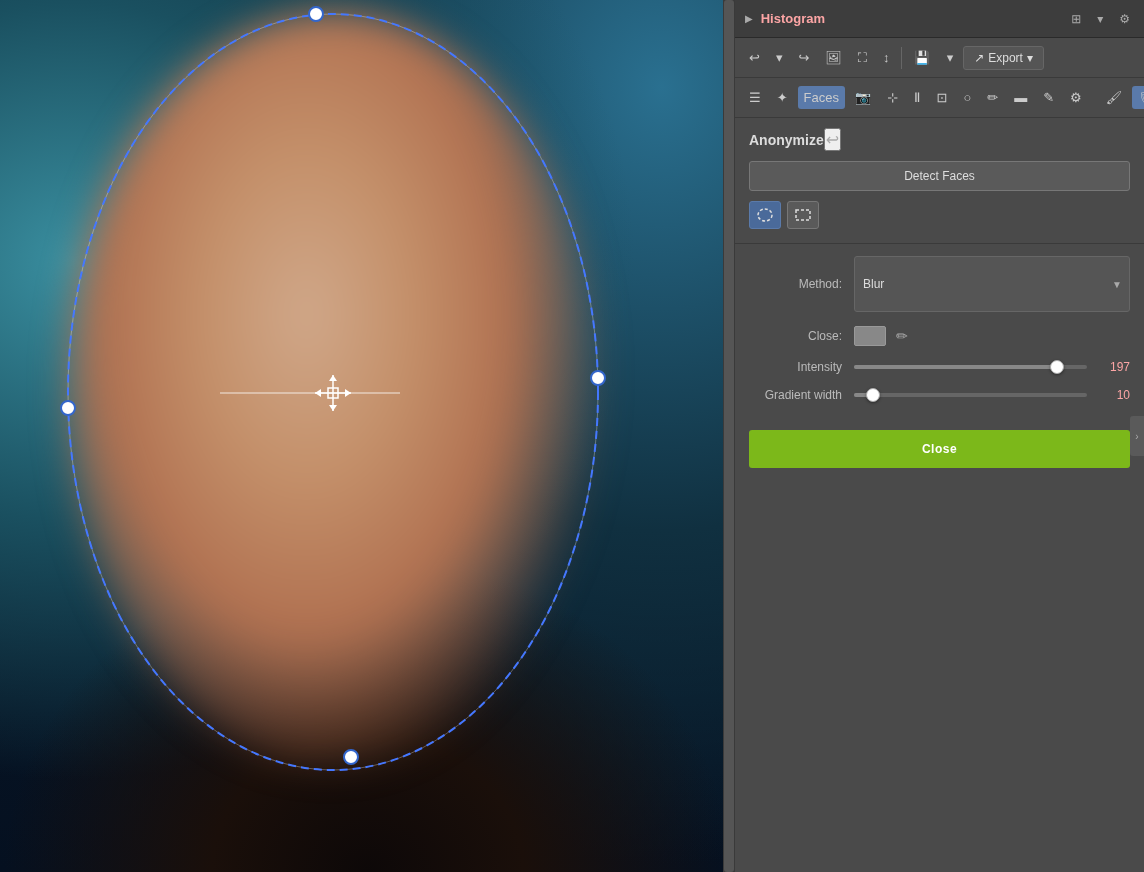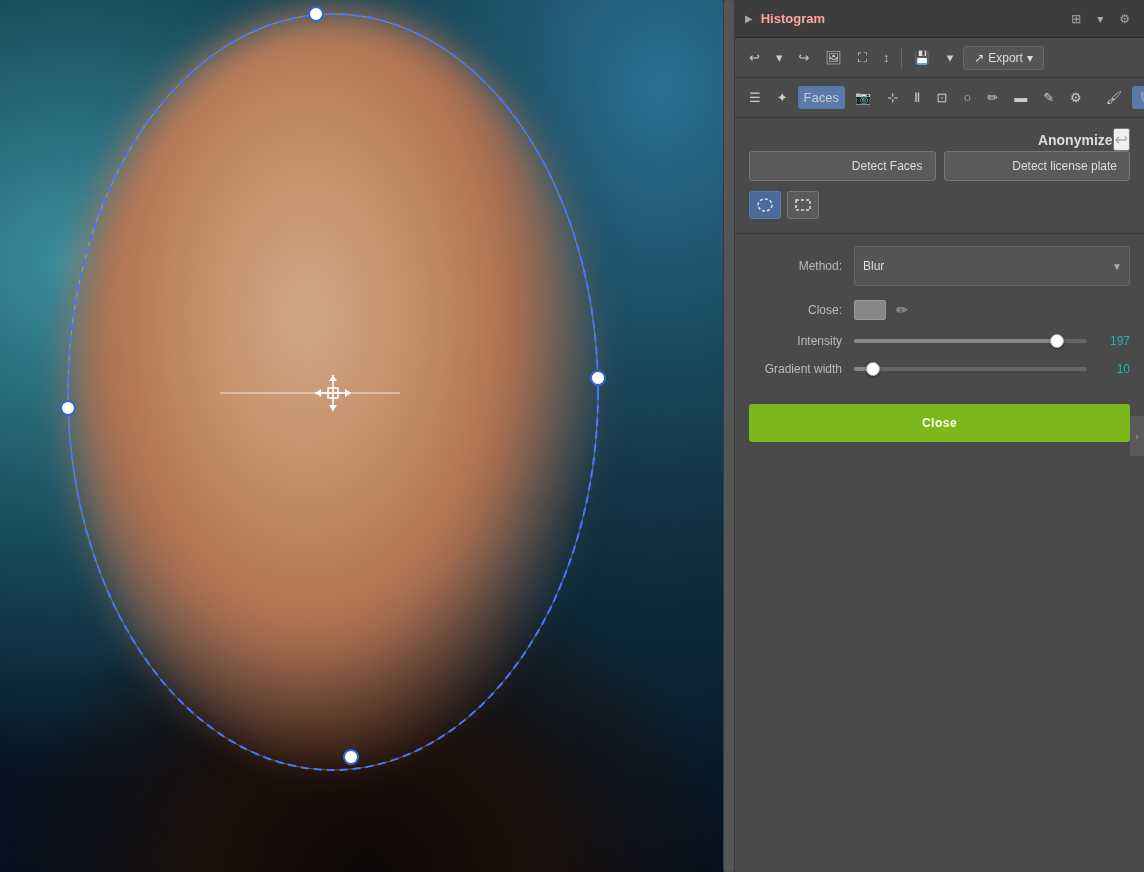--- a/index.html
+++ b/index.html
@@ -178,21 +178,22 @@
 
     
     #anonymize-section {
       padding: 10px 14px;
       background: #4a4a4a;
       border-bottom: 1px solid #3a3a3a;
     }
     #anonymize-header {
       display: flex;
       align-items: center;
-      justify-content: flex-end;
+      justify-content: flex-start;
+      margin-bottom: 10px;
     }
     #anonymize-title {
       font-size: 14px;
       font-weight: 600;
       color: #ddd;
     }
     #anonymize-back {
       color: #aaa;
       font-size: 16px;
       cursor: pointer;
@@ -206,21 +207,21 @@
     }
     .detect-btn {
       flex: 1;
       padding: 7px 12px;
       background: #5a5a5a;
       border: 1px solid #777;
       border-radius: 3px;
       color: #ddd;
       cursor: pointer;
       font-size: 12px;
-      text-align: right;
+      text-align: center;
     }
 
     
     #shape-buttons {
       display: flex;
       gap: 6px;
       margin-bottom: 4px;
     }
     .shape-btn {
       width: 32px;
@@ -266,21 +267,21 @@
       gap: 8px;
     }
 
     
     #method-select {
       flex: 1;
       background: #555;
       border: 1px solid #666;
       border-radius: 3px;
       color: #ddd;
-      padding: 12px 8px;
+      padding: 20px 8px;
       font-size: 12px;
       cursor: pointer;
       appearance: none;
       -webkit-appearance: none;
     }
     #method-dropdown-wrap {
       position: relative;
       flex: 1;
       display: flex;
       align-items: center;
@@ -333,21 +334,21 @@
       border-radius: 50%;
       background: white;
       border: 1px solid #aaa;
       transform: translate(-50%, -50%);
       cursor: pointer;
       box-shadow: 0 1px 3px rgba(0,0,0,0.4);
     }
     .slider-number {
       width: 35px;
       text-align: right;
-      color: #14b8a6;
+      color: #fca5a5;
       font-size: 12px;
     }
 
     
     #close-btn {
       margin: 16px 14px 0;
       padding: 12px;
       background: #7cb81a;
       border: none;
       border-radius: 3px;
@@ -473,21 +474,20 @@
   </div>
 
   <div id="anonymize-section">
     <div id="anonymize-header">
       <span id="anonymize-title">Anonymize</span>
       <button id="anonymize-back">↩</button>
     </div>
 
     <div id="detect-buttons">
       <button class="detect-btn">Detect Faces</button>
-      <button class="detect-btn">Detect license plate</button>
     </div>
 
     <div id="shape-buttons">
       <button class="shape-btn active">
         <svg width="16" height="14" viewBox="0 0 16 14">
           <ellipse cx="8" cy="7" rx="7" ry="6" fill="none" stroke="#ddd" stroke-width="1.5" stroke-dasharray="3 2"></ellipse>
         </svg>
       </button>
       <button class="shape-btn">
         <svg width="16" height="14" viewBox="0 0 16 14">

